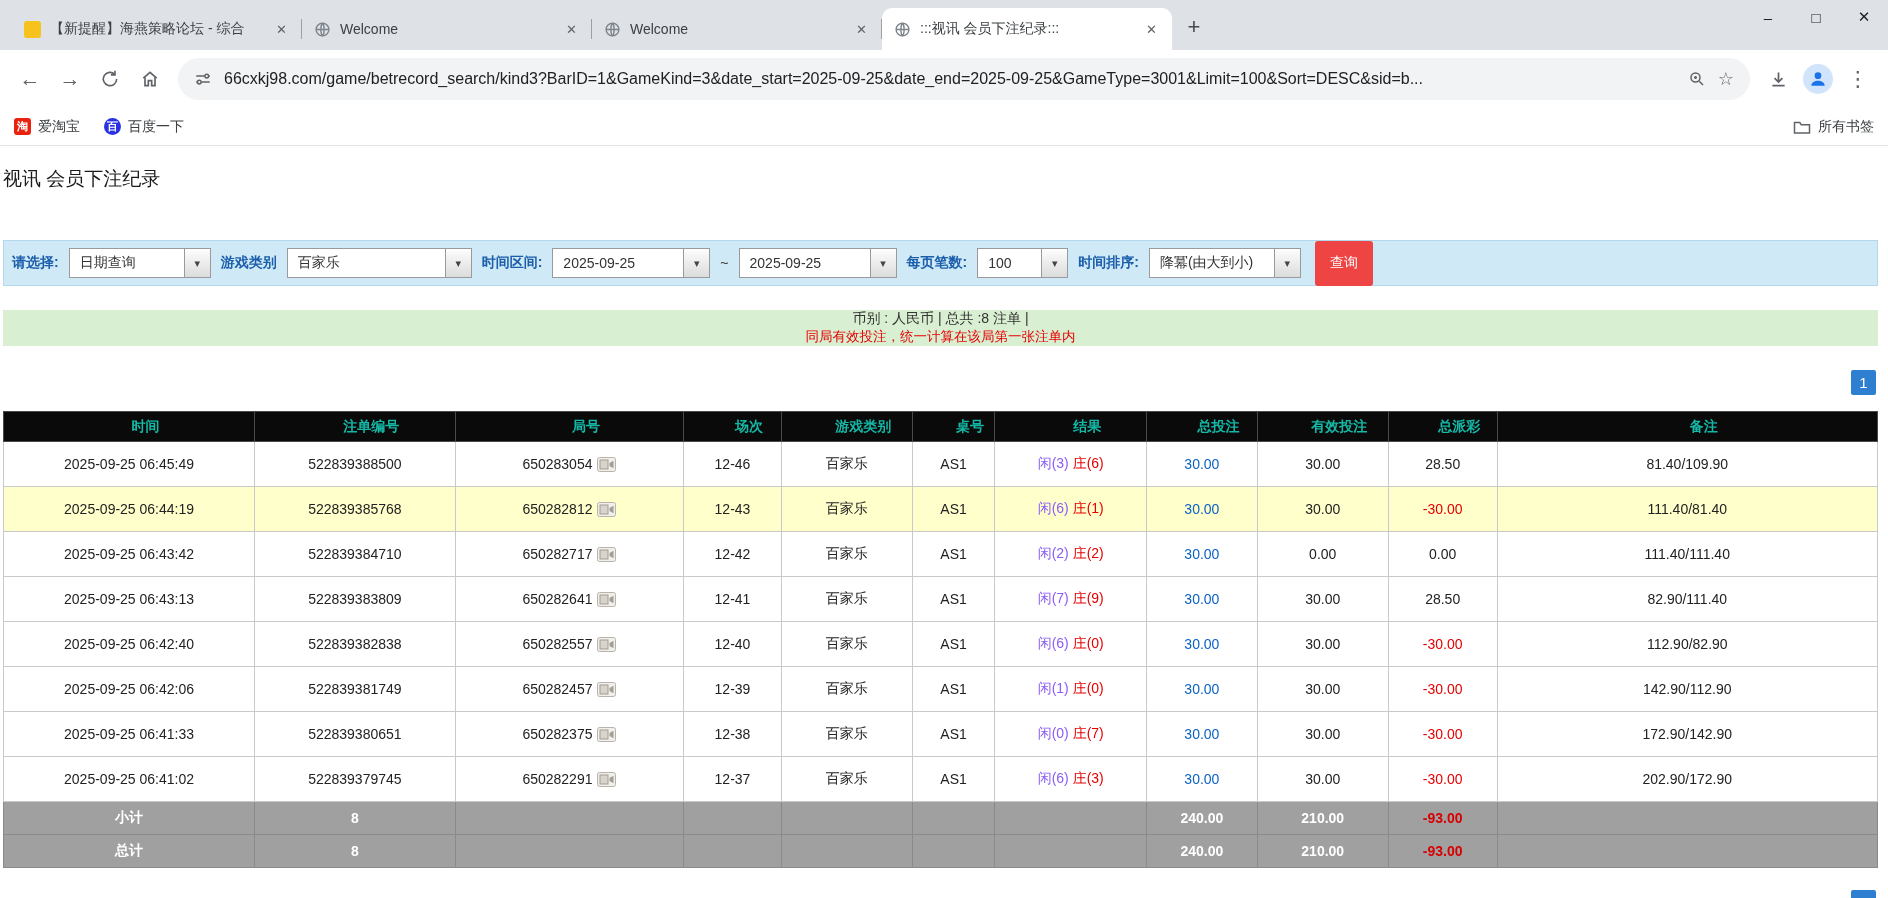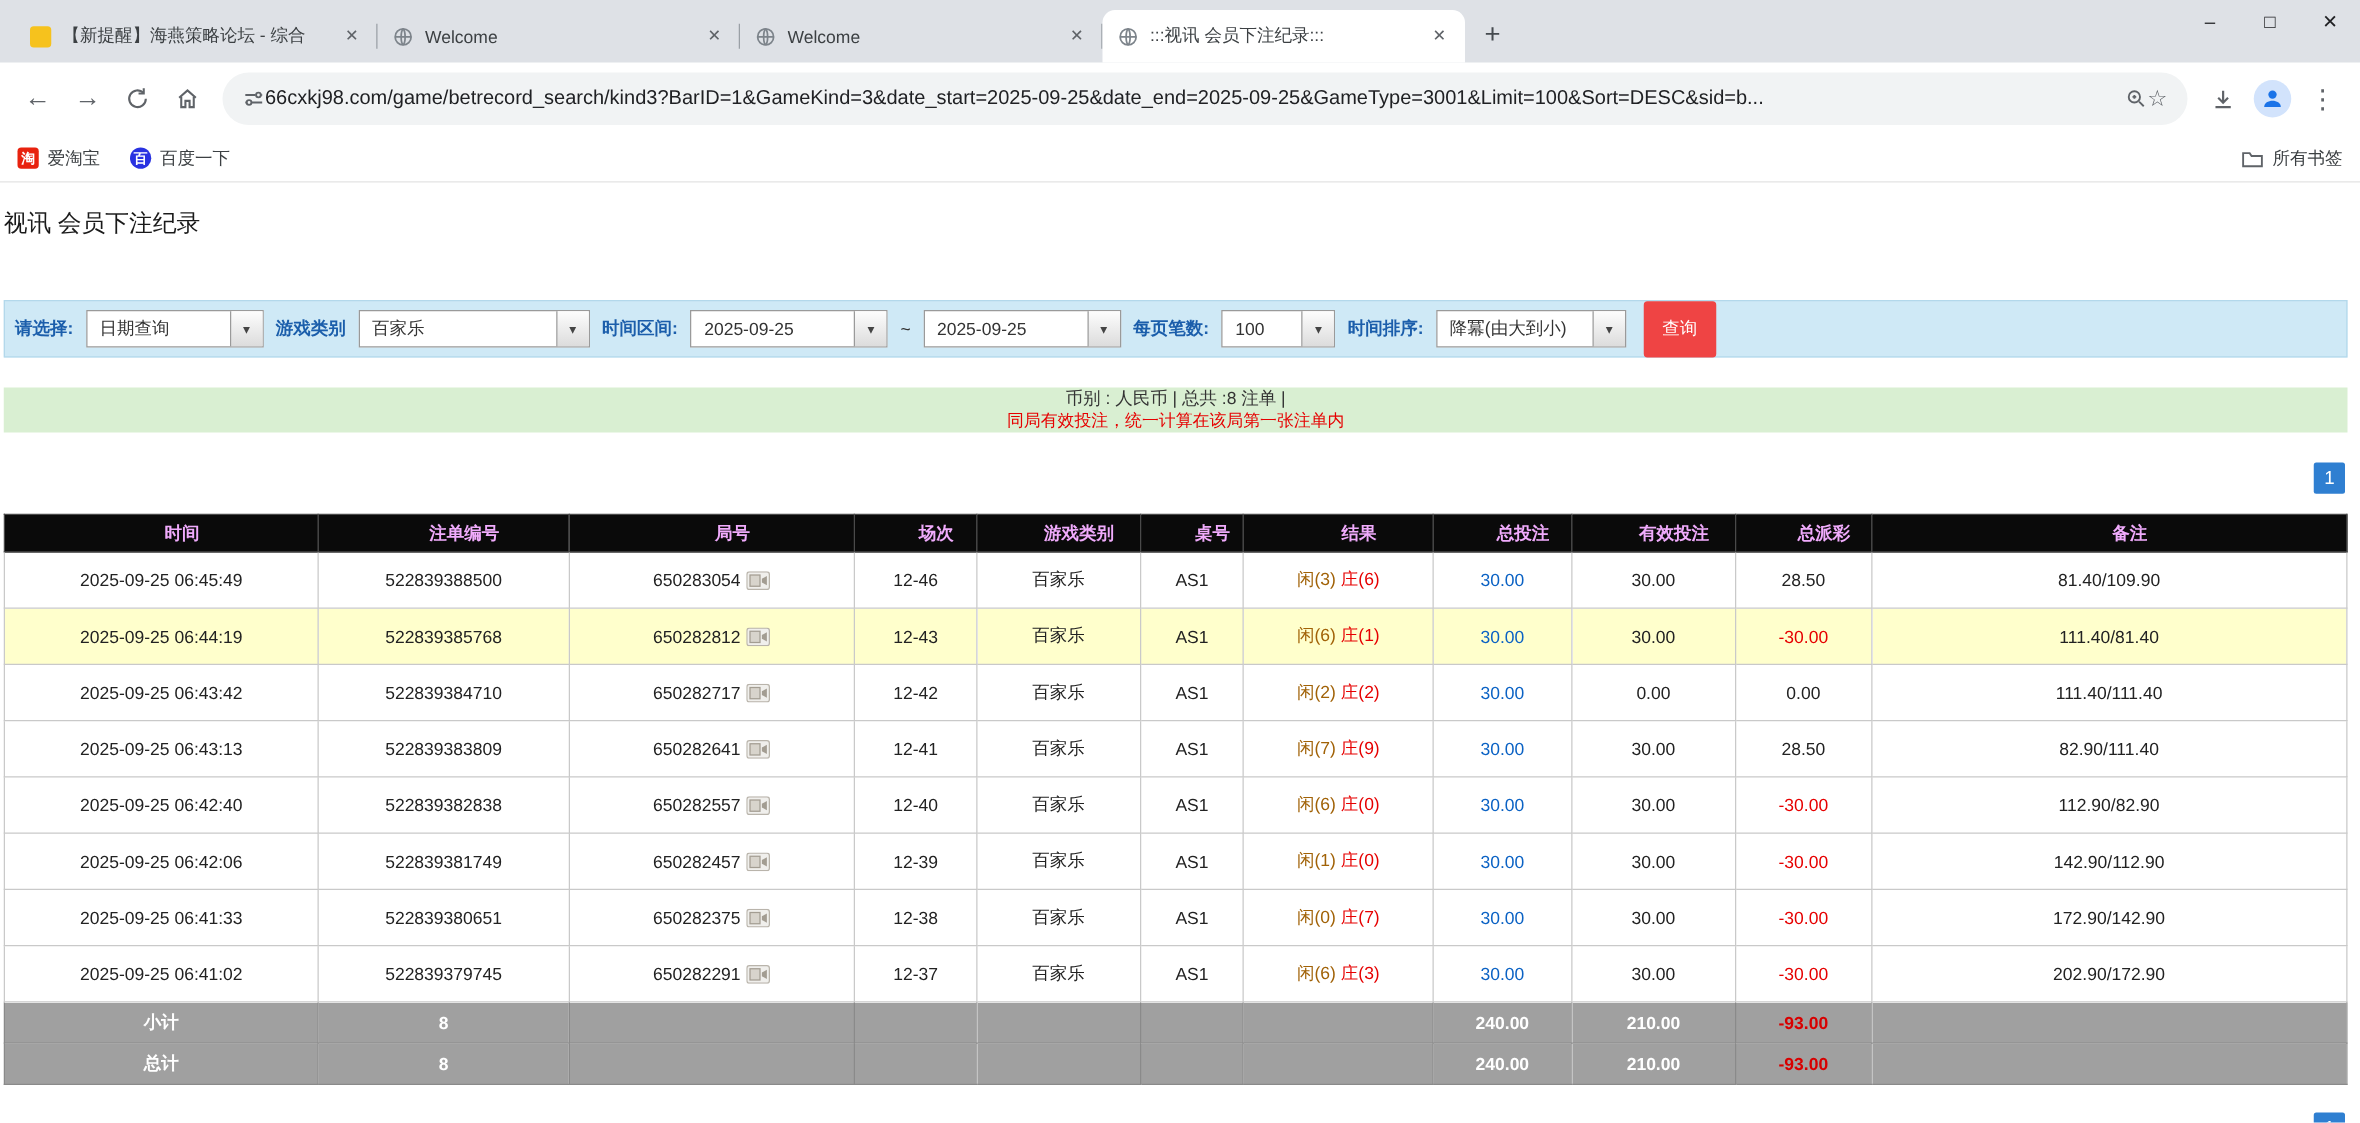--- a/index.html
+++ b/index.html
@@ -16,21 +16,21 @@
   .tab-title { flex: 1; overflow: hidden; white-space: nowrap; }
   .tab-close { color: #5f6368; font-size: 13px; padding: 1px 3px; flex: none; }
   .favicon { width: 17px; height: 17px; flex: none; display: flex; align-items: center; justify-content: center; }
   .favicon.forum { background: #f6c21d; border-radius: 3px; }
   .new-tab { width: 32px; height: 32px; margin: 0 0 7px 6px; font-size: 22px; color: #454a4f; display: flex; align-items: center; justify-content: center; flex: none; }
   .win-controls { position: absolute; right: 0; top: 0; display: flex; }
   .win-btn { width: 48px; height: 34px; display: flex; align-items: center; justify-content: center; font-size: 15px; color: #202124; }
 
   .toolbar { height: 58px; background: #fff; display: flex; align-items: center; padding: 0 12px; gap: 4px; }
   .nav-btn { width: 36px; height: 36px; display: flex; align-items: center; justify-content: center; color: #5f6368; font-size: 21px; flex: none; border-radius: 50%; }
-  .omnibox { flex: 1; height: 42px; background: #f1f3f4; border-radius: 21px; display: flex; align-items: center; padding: 0 16px; margin: 0 6px; min-width: 0; }
+  .omnibox { flex: 1; height: 42px; background: #f1f3f4; border-radius: 21px; display: flex; align-items: center; padding: 0 16px; gap: 12px; margin: 0 6px; min-width: 0; }
   .omnibox .url { flex: 1; font-size: 16px; color: #202124; white-space: nowrap; overflow: hidden; }
   .omni-icon { flex: none; color: #5f6368; font-size: 18px; display: flex; align-items: center; }
   .avatar { width: 30px; height: 30px; border-radius: 50%; background: #d2e3fc; display: flex; align-items: center; justify-content: center; }
 
   .bookmarks-bar { height: 38px; background: #fff; border-bottom: 1px solid #e4e4e4; display: flex; align-items: center; padding: 0 14px; gap: 24px; font-size: 14px; color: #3c4043; }
   .bm { display: flex; align-items: center; gap: 7px; }
   .bm-icon { width: 17px; height: 17px; border-radius: 3px; display: flex; align-items: center; justify-content: center; color: #fff; font-size: 11px; font-weight: bold; flex: none; }
   .bm-icon.taobao { background: #e8220e; }
   .bm-icon.baidu { background: #2932e1; border-radius: 50%; }
   .bm-spacer { flex: 1; }
@@ -48,24 +48,24 @@
   .search-btn { background: #ef4444; color: #fff; border: none; height: 45px; padding: 0 15px; font-size: 14px; border-radius: 3px; margin-left: 4px; cursor: pointer; font-family: inherit; }
 
   .summary-bar { margin-top: 24px; height: 36px; background: #d9efd2; display: flex; align-items: center; justify-content: space-between; padding: 0 10px; font-size: 14px; color: #333; flex-direction: column; }
   .summary-right { color: #e60000; font-size: 13.5px; }
 
   .pagination { display: flex; justify-content: flex-end; margin: 24px 2px 16px 0; }
   .pagination.bottom { margin-top: 22px; }
   .page-box { min-width: 25px; height: 25px; background: #2f7fd1; color: #fff; font-size: 15px; display: flex; align-items: center; justify-content: center; border-radius: 2px; padding: 0 4px; }
 
   table.bet { width: 100%; border-collapse: collapse; table-layout: fixed; font-size: 14px; }
-  .bet th { background: #0a0a0a; color: #f0abfc; height: 30px; font-weight: bold; border: 1px solid #4a4a4a; font-size: 14px; padding-left: 33px; }
+  .bet th { background: #0a0a0a; color: #14b8a6; height: 30px; font-weight: bold; border: 1px solid #4a4a4a; font-size: 14px; padding-left: 33px; }
   .bet td { border: 1px solid #c9c9c9; height: 45px; text-align: center; color: #222; background: #fff; overflow: hidden; white-space: nowrap; }
   .bet tr.hl td { background: #ffffcc; }
-  .bet .player { color: #a16207; }
+  .bet .player { color: #8b5cf6; }
   .bet .banker { color: #e60000; }
   .bet .link { color: #0b62c4; cursor: pointer; }
   .bet td.neg { color: #e60000; }
   .bet .cam { vertical-align: middle; margin-left: 5px; cursor: pointer; }
   .bet tr.foot td { background: #a0a0a0; color: #fff; font-weight: bold; height: 33px; border-color: #8a8a8a; }
   .bet tr.foot td.neg { color: #d80000; }
 </style>
 </head>
 <body>
 

